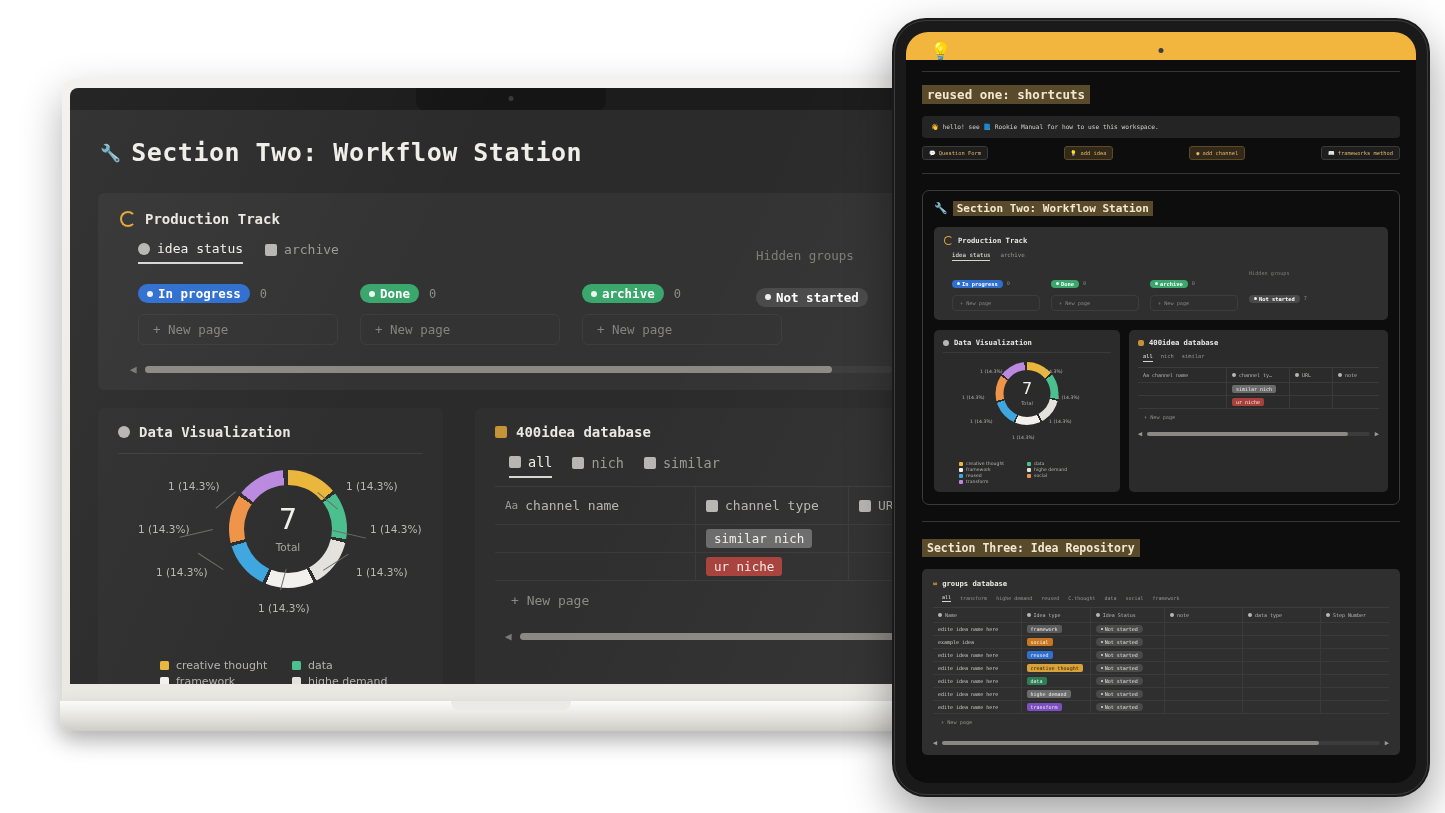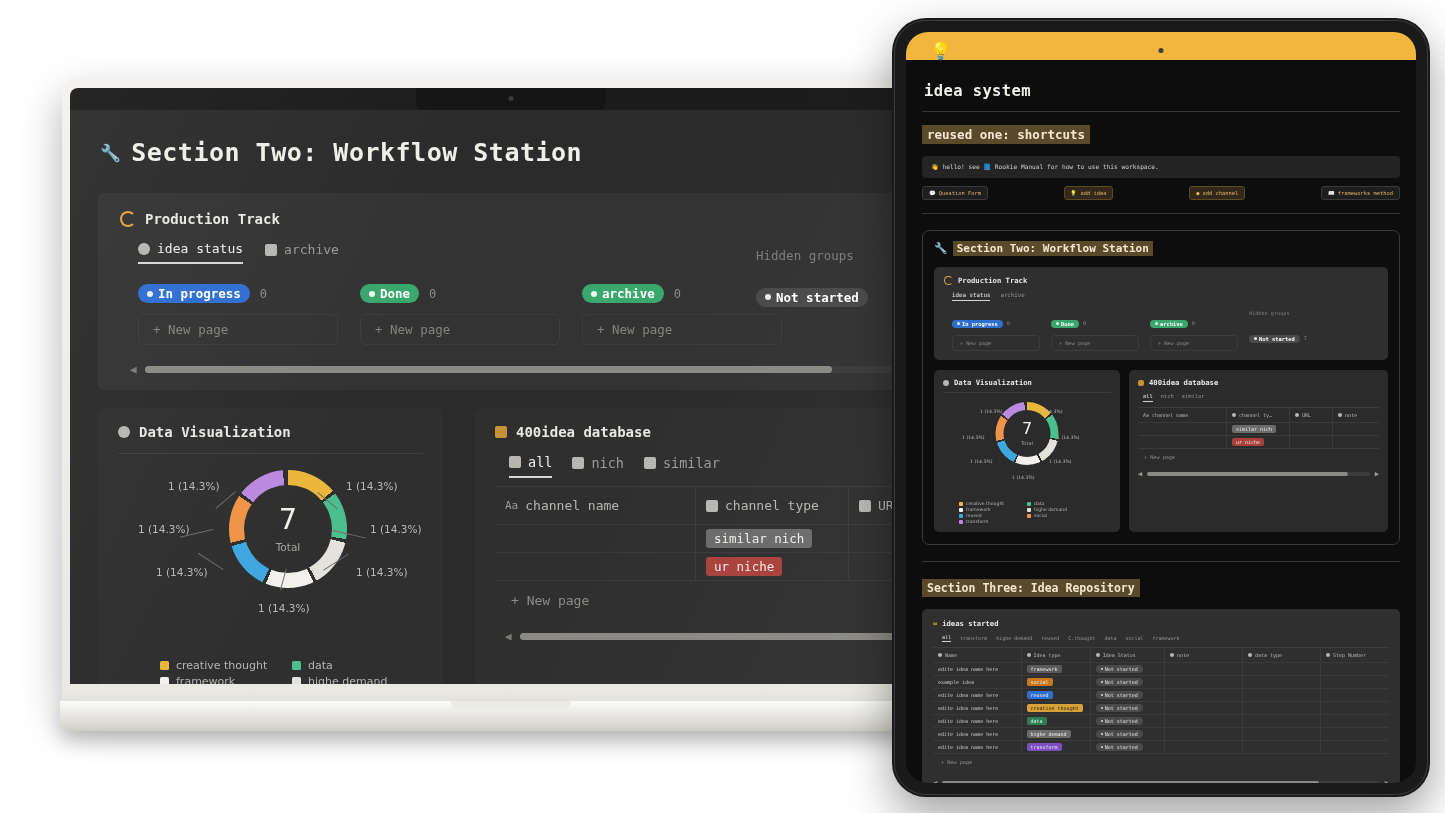--- a/index.html
+++ b/index.html
@@ -370,21 +370,20 @@
   </div>
 
   <div class="tablet">
     <div class="tcam"></div>
     <div class="tablet-screen">
       <div class="tbanner">
         <span class="bulb">💡</span>
       </div>
 
       <div class="tpad">
-        <div class="t-h1">idea system</div>
         <div class="t-hr"></div>
         <div class="t-sec">reused one: shortcuts</div>
 
         <div class="t-callout">
           <span>👋</span>
           <span>hello! see 📘 Rookie Manual for how to use this workspace.</span>
         </div>
 
         <div class="t-btnrow">
           <div class="t-btn plain">
@@ -575,21 +574,21 @@
             </div>
           </div>
         </div>
 
         <div class="t-hr" style="margin-top:16px"></div>
         <div class="t-sec3">Section Three: Idea Repository</div>
 
         <div class="mini" style="padding:10px 11px 8px 11px;margin-top:12px">
           <div class="m-hd">
             <span style="color:#e0a43a;font-size:7px">∞</span>
-            <span>ideas started</span>
+            <span>groups database</span>
           </div>
 
           <div class="ideas-tabs">
             <span class="ideas-tab active">all</span>
             <span class="ideas-tab">transform</span>
             <span class="ideas-tab">highe demand</span>
             <span class="ideas-tab">reused</span>
             <span class="ideas-tab">C.thought</span>
             <span class="ideas-tab">data</span>
             <span class="ideas-tab">social</span>

